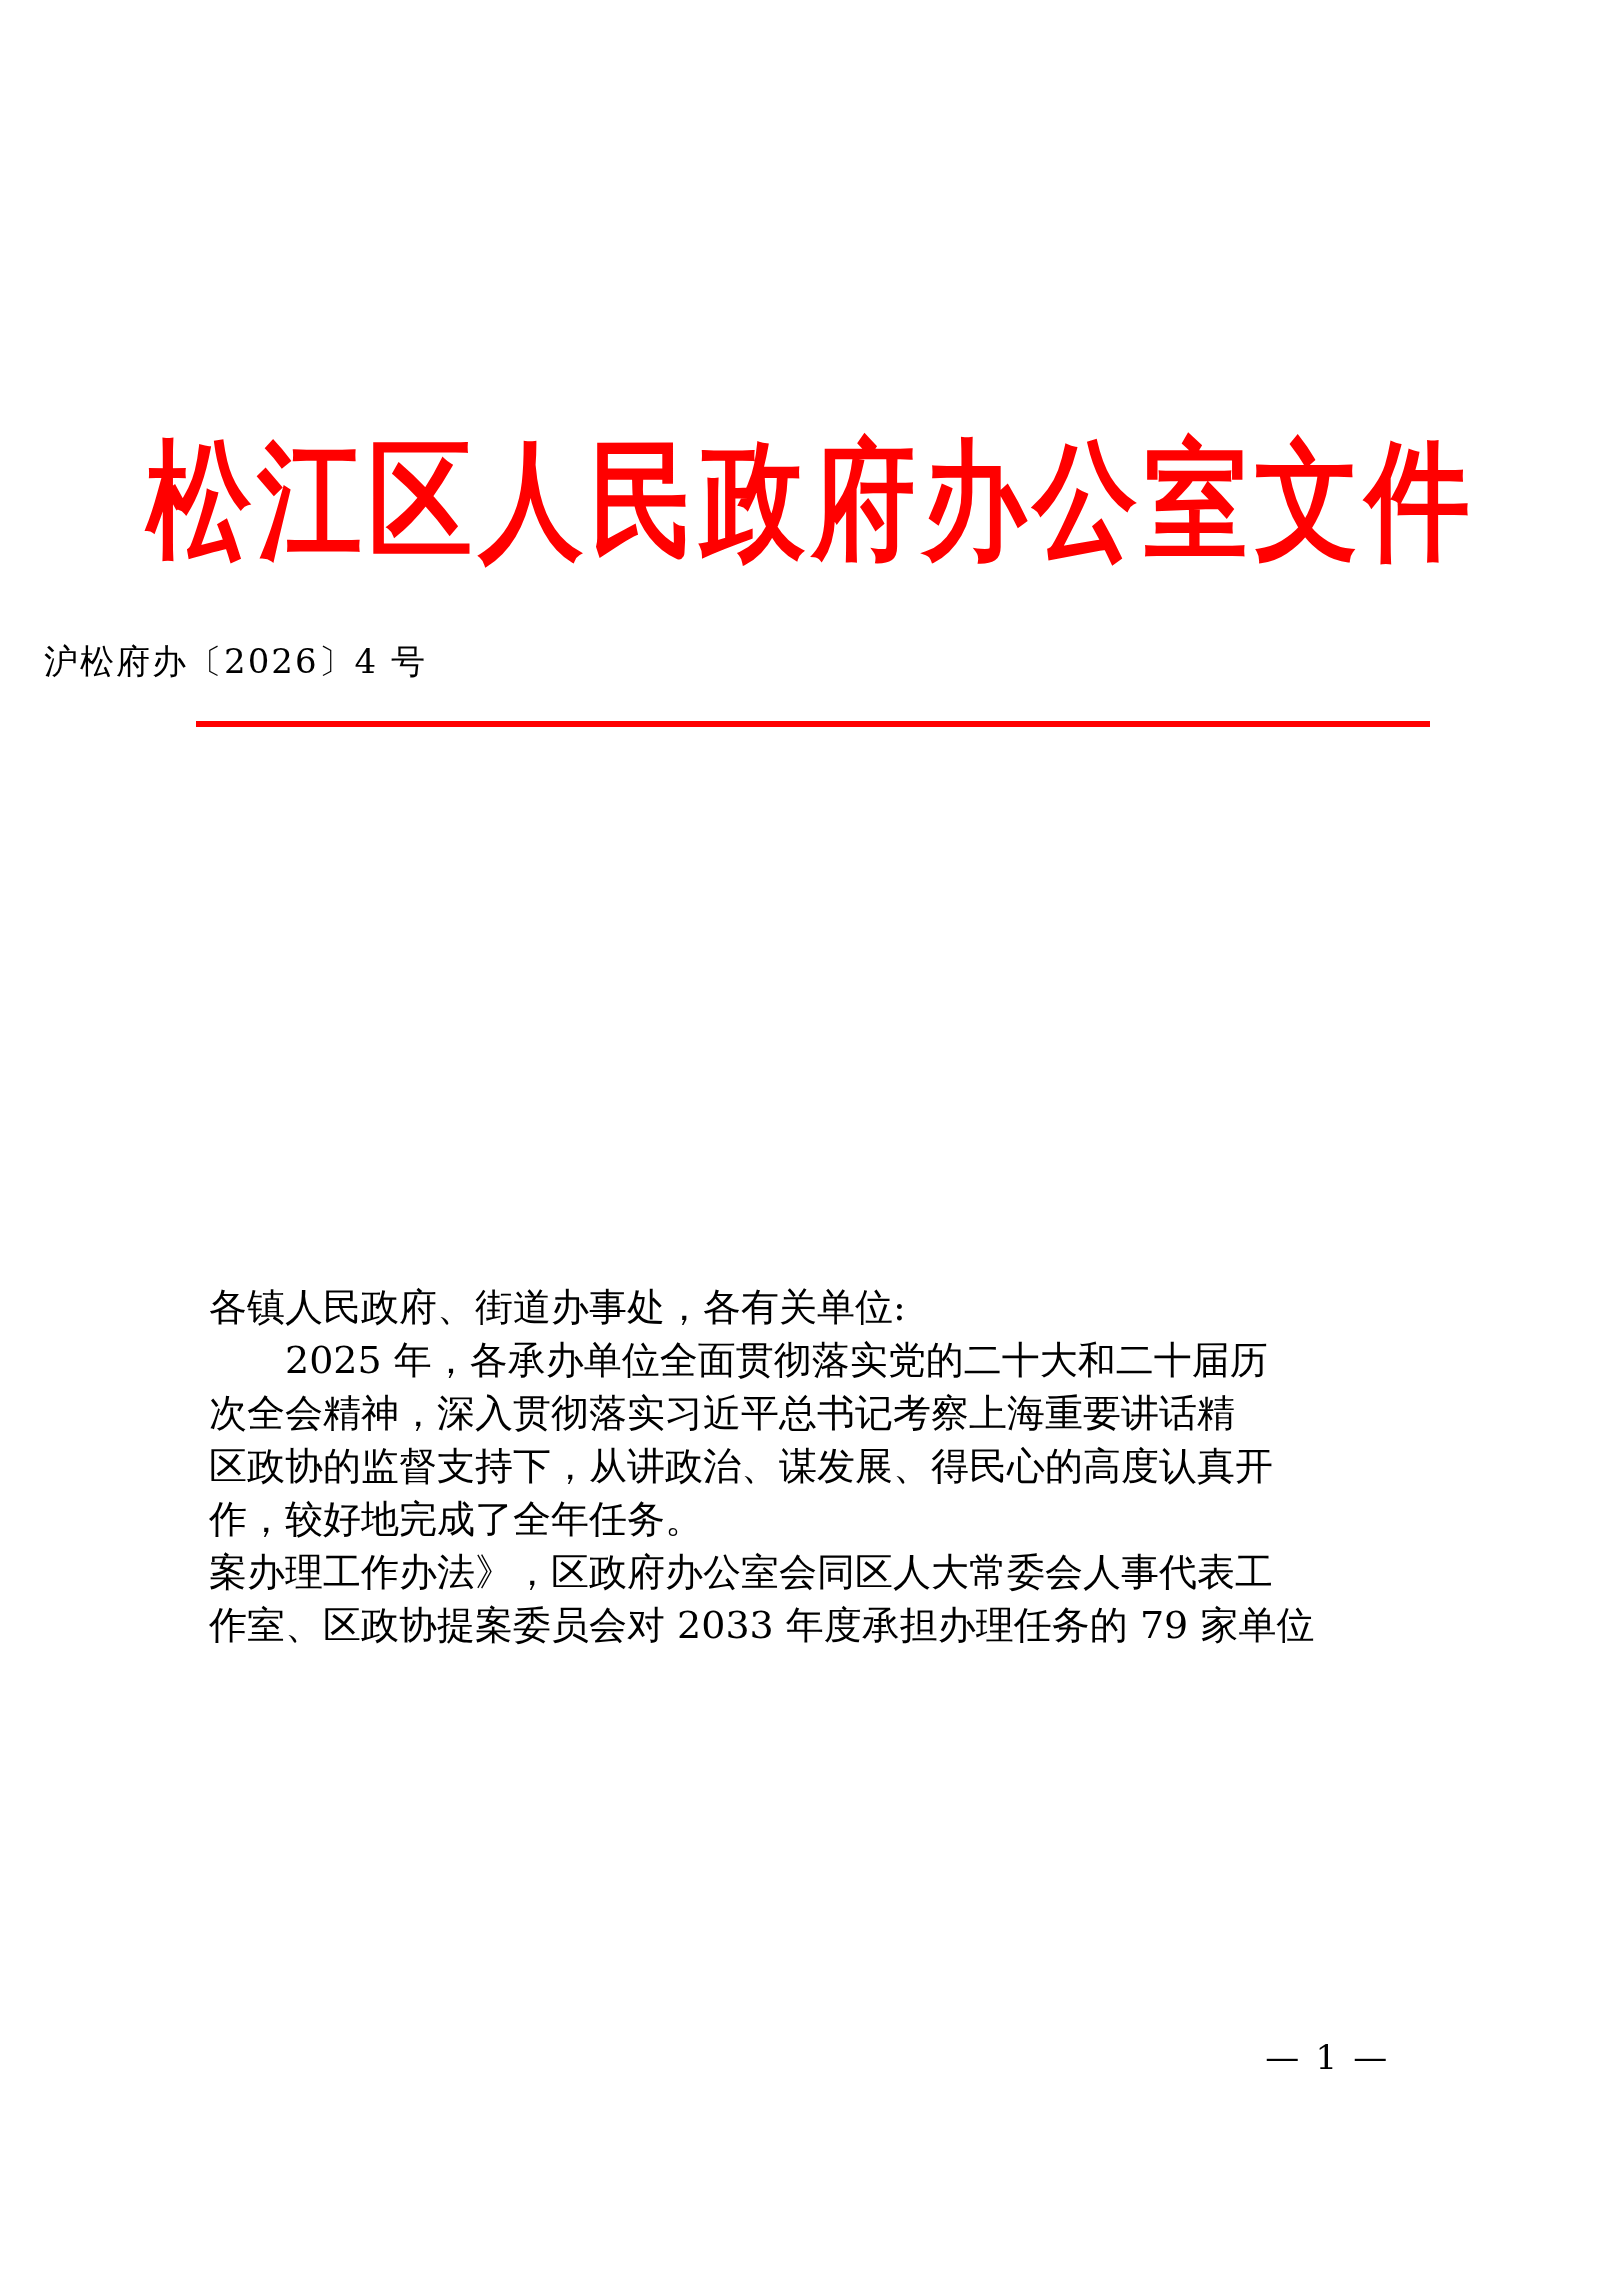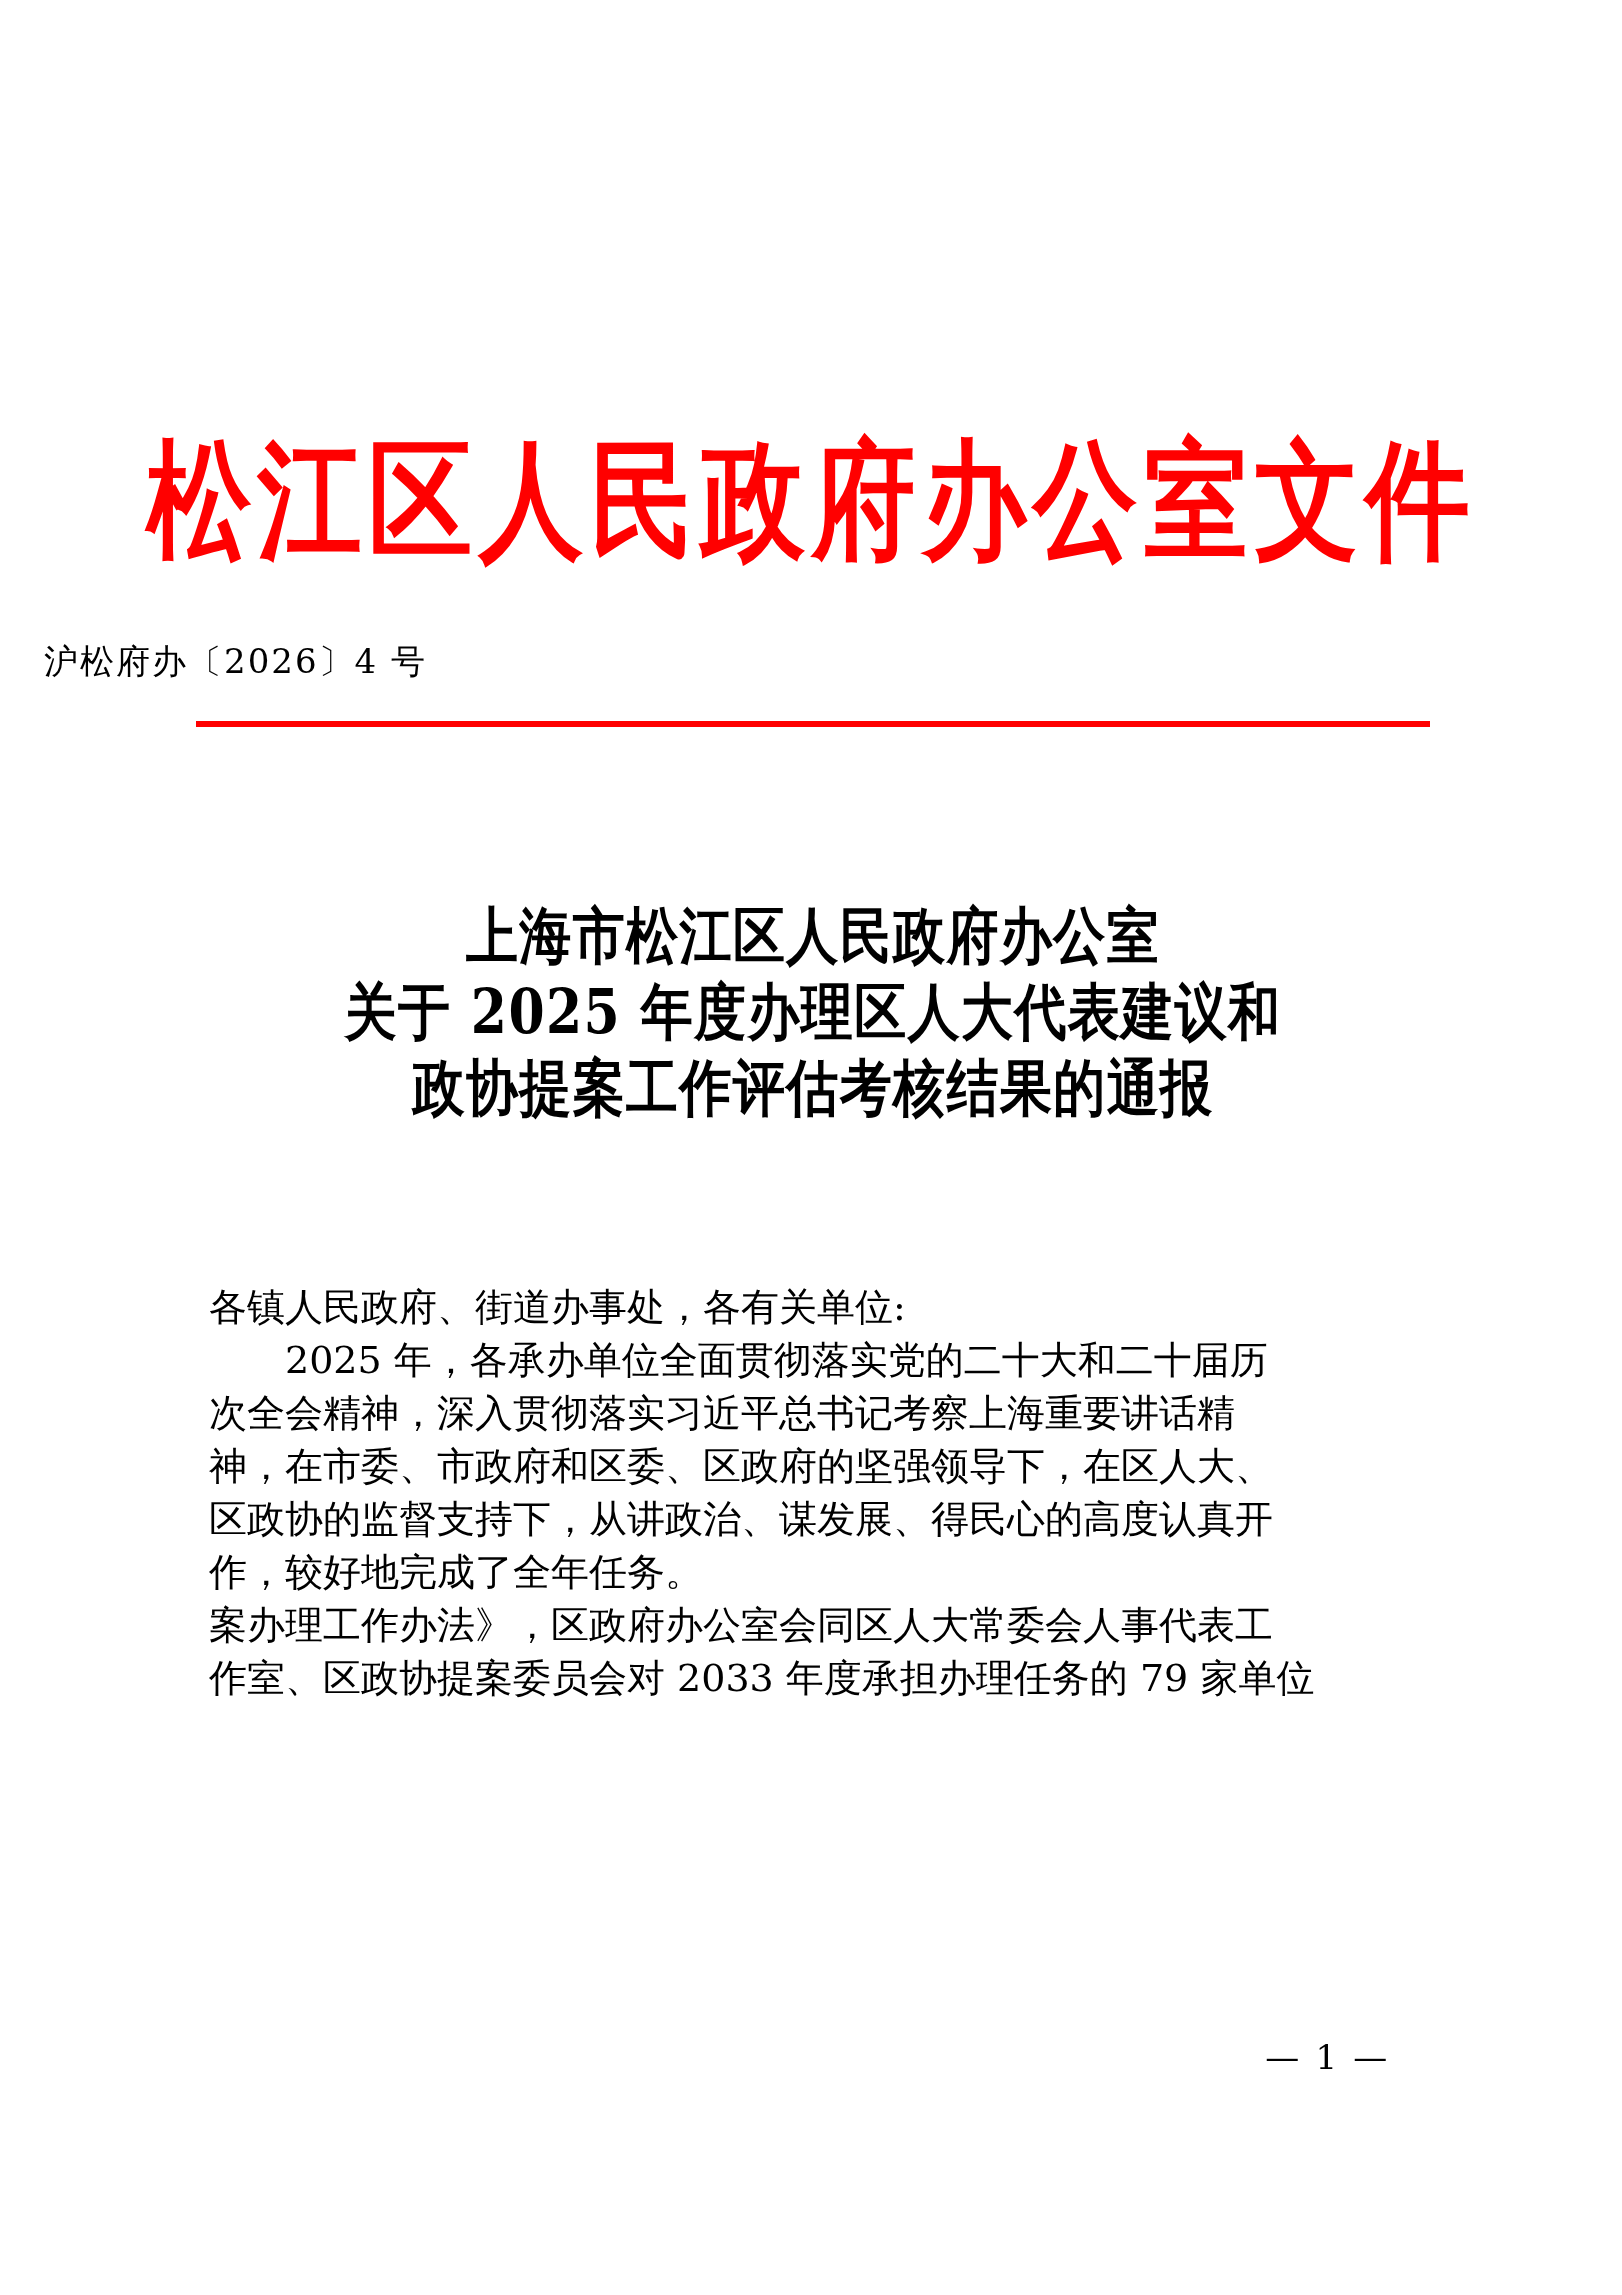--- a/index.html
+++ b/index.html
@@ -130,33 +130,27 @@
   <div class="masthead">
     <div class="masthead-title">松江区人民政府办公室文件</div>
   </div>
 
   <div class="docnum-wrap">
     <div class="docnum">沪松府办〔2026〕4 号</div>
   </div>
 
   <div class="red-rule"></div>
 
-  <div class="main-title">
-    <span class="tline">上海市松江区人民政府办公室</span>
-    <span class="tline">关于 2025 年度办理区人大代表建议和</span>
-    <span class="tline">政协提案工作评估考核结果的通报</span>
-  </div>
 
   <div class="body-block">
 
     <div class="body-line">各镇人民政府、街道办事处，各有关单位:</div>
 
     <div class="body-line indent">2025 年，各承办单位全面贯彻落实党的二十大和二十届历</div>
     <div class="body-line">次全会精神，深入贯彻落实习近平总书记考察上海重要讲话精</div>
-    <div class="body-line">神，在市委、市政府和区委、区政府的坚强领导下，在区人大、</div>
     <div class="body-line">区政协的监督支持下，从讲政治、谋发展、得民心的高度认真开</div>
     <div class="body-line">作，较好地完成了全年任务。</div>
 
     <div class="body-line">案办理工作办法》，区政府办公室会同区人大常委会人事代表工</div>
     <div class="body-line">作室、区政协提案委员会对 2033 年度承担办理任务的 79 家单位</div>
 
   </div>
 
   <div class="footer">
     <span class="page-number">— 1 —</span>

